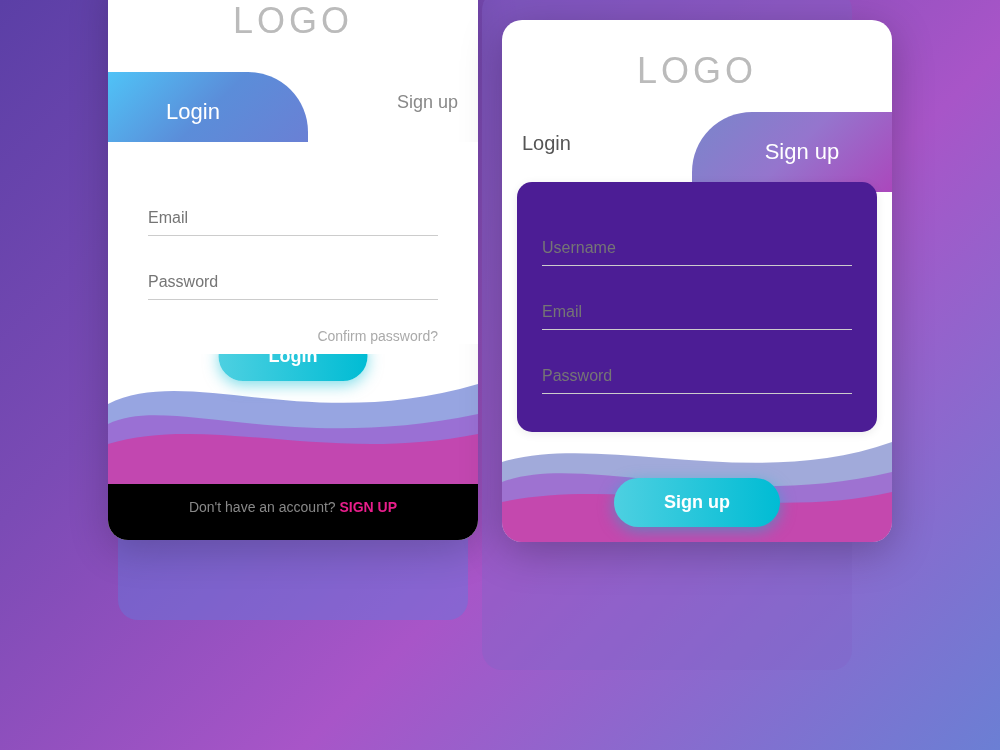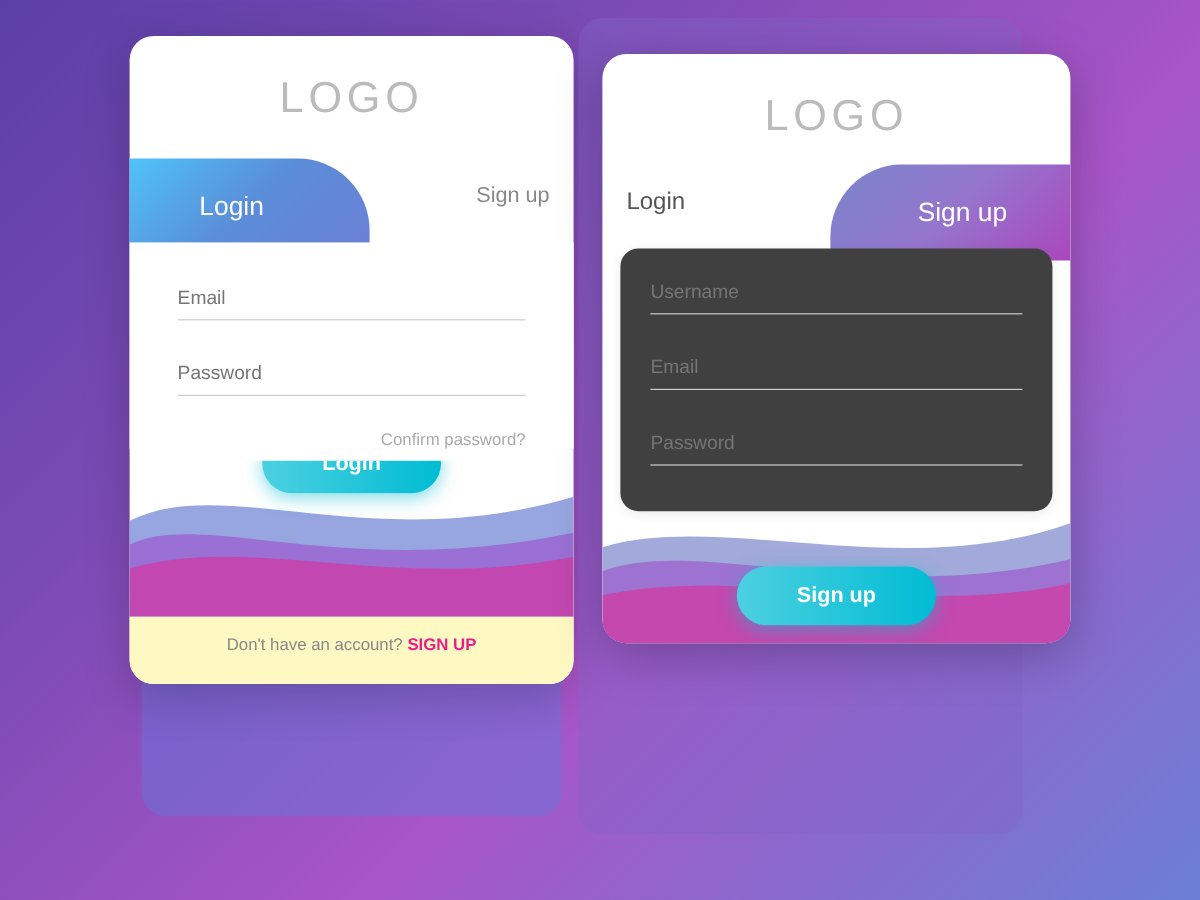--- a/index.html
+++ b/index.html
@@ -12,21 +12,20 @@
       align-items: center;
       justify-content: center;
       font-family: 'Segoe UI', Arial, sans-serif;
       overflow: hidden;
       position: relative;
     }
 
     .cards-container {
       display: flex;
       gap: 24px;
-      align-items: center;
       justify-content: center;
       width: 100%;
       height: 100%;
       position: relative;
     }
 
     
     .left-card-wrapper {
       position: relative;
       width: 370px;
@@ -115,20 +114,21 @@
     
     .left-form {
       padding: 30px 40px 0;
       position: relative;
       z-index: 2;
       background: white;
     }
 
     .form-field {
       margin-bottom: 28px;
+      margin-top: 29px;
     }
 
     .form-input {
       width: 100%;
       border: none;
       border-bottom: 1px solid #ccc;
       padding: 8px 0;
       font-size: 16px;
       color: #999;
       outline: none;
@@ -172,21 +172,21 @@
       padding: 14px 50px;
       color: white;
       font-size: 18px;
       font-weight: 600;
       cursor: pointer;
       box-shadow: 0 4px 15px rgba(0,188,212,0.5);
     }
 
     
     .left-card-bottom {
-      background: #fef9c3;
+      background: #000000;
       text-align: center;
       padding: 15px 0 25px;
       font-size: 14px;
       color: #888;
       border-radius: 0 0 20px 20px;
     }
 
     .signup-link {
       color: #e91e8c;
       font-weight: 600;
@@ -265,21 +265,21 @@
 
     .right-tab-signup-label {
       color: white;
       font-size: 22px;
       font-weight: 500;
       margin-right: -20px;
     }
 
     
     .right-form-card {
-      background: #404040;
+      background: #4c1d95;
       margin: 0 15px;
       border-radius: 15px;
       padding: 20px 25px 10px;
       box-shadow: 0 2px 10px rgba(0,0,0,0.08);
       position: relative;
       z-index: 3;
     }
 
     
     .right-wave-area {

